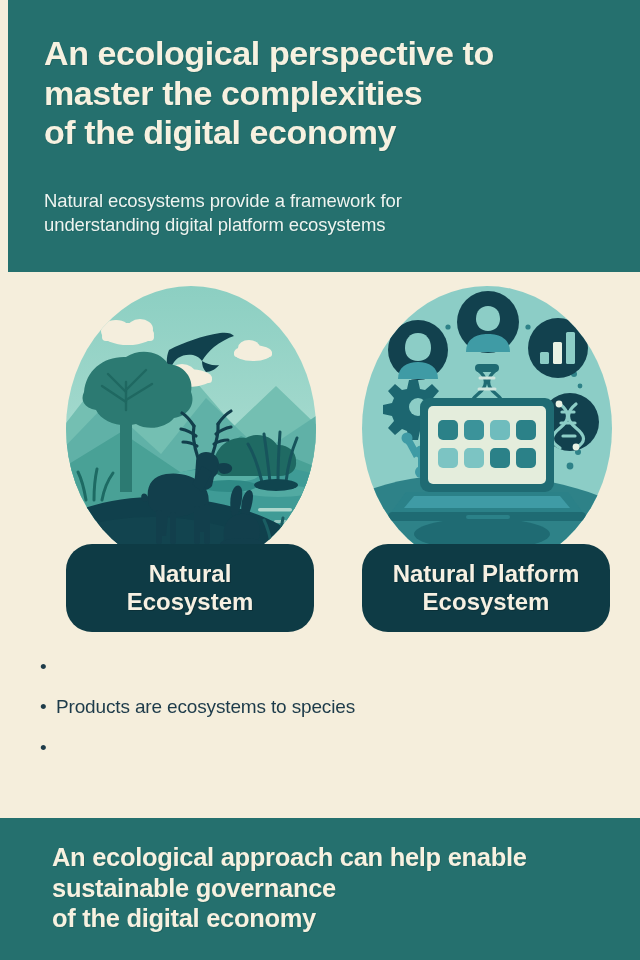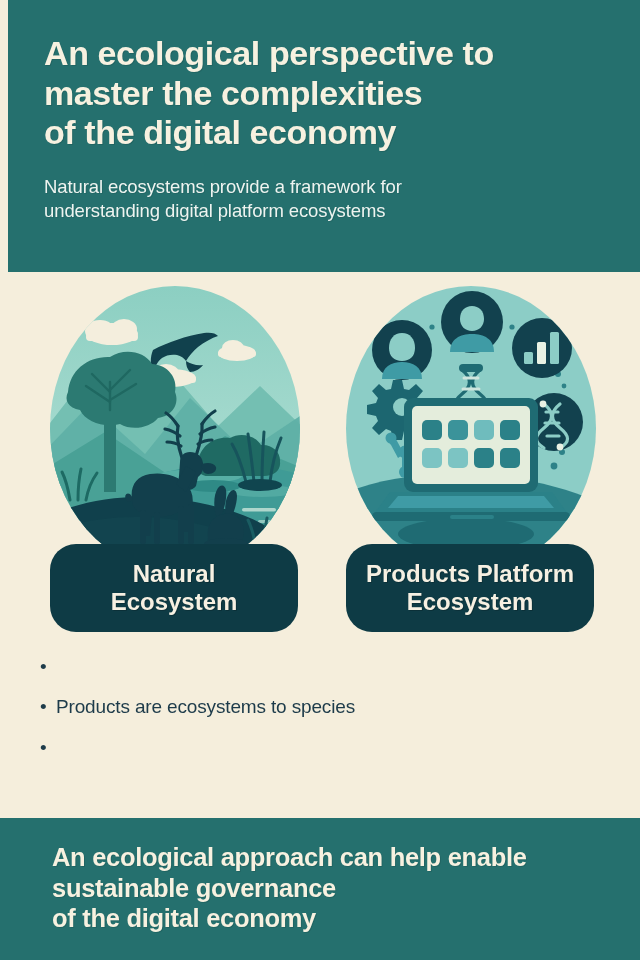--- a/index.html
+++ b/index.html
@@ -20,33 +20,33 @@
   #header-title {
     color:#f7f1e0;
     font-size:34px;
     font-weight:bold;
     line-height:1.165;
     letter-spacing:-0.4px;
     text-shadow:1px 1px 0 rgba(0,0,0,0.10);
     white-space:pre-line;
   }
   #header-sub {
-    margin-top:22px;
+    margin-top:36px;
     color:#eef4f0;
     font-size:18.5px;
     line-height:1.28;
     font-weight:400;
     letter-spacing:-0.1px;
     white-space:pre-line;
     text-shadow:1px 1px 0 rgba(0,0,0,0.08);
   }
 
   
   #panels {
-    position:absolute; left:0; top:272px; width:560px; height:380px;text-decoration:underline;
+    position:absolute; left:16px; top:272px; width:560px; height:380px;text-decoration:underline;
   }
   .panel { position:absolute; top:0; width:300px; height:380px; }
   #panel-natural { left:22px; }
   #panel-digital { left:318px; }
 
   .orb-wrap {
     position:absolute; left:28px; top:14px;
     width:250px; height:285px;
   }
   .orb {
@@ -358,21 +358,21 @@
             <path d="M44 206 L206 206 L222 228 L28 228 Z" fill="#2b8188"></path>
             <path d="M52 210 L198 210 L208 222 L42 222 Z" fill="#3f9ba5"></path>
             <rect x="26" y="226" width="198" height="9" rx="4.5" fill="#1f6b73"></rect>
             <rect x="104" y="229" width="44" height="4" rx="2" fill="#2b8188"></rect>
           </g>
         </svg>
       </div>
     </div>
 
     <div class="pill">
-      <div class="pill-label">Products Platform
+      <div class="pill-label">Natural Platform
 Ecosystem</div>
     </div>
   </div>
 </div>
 
 <div id="bullets">
   <div class="bullet">
     <span class="bullet-dot">•</span>
   </div>
   <div class="bullet">

